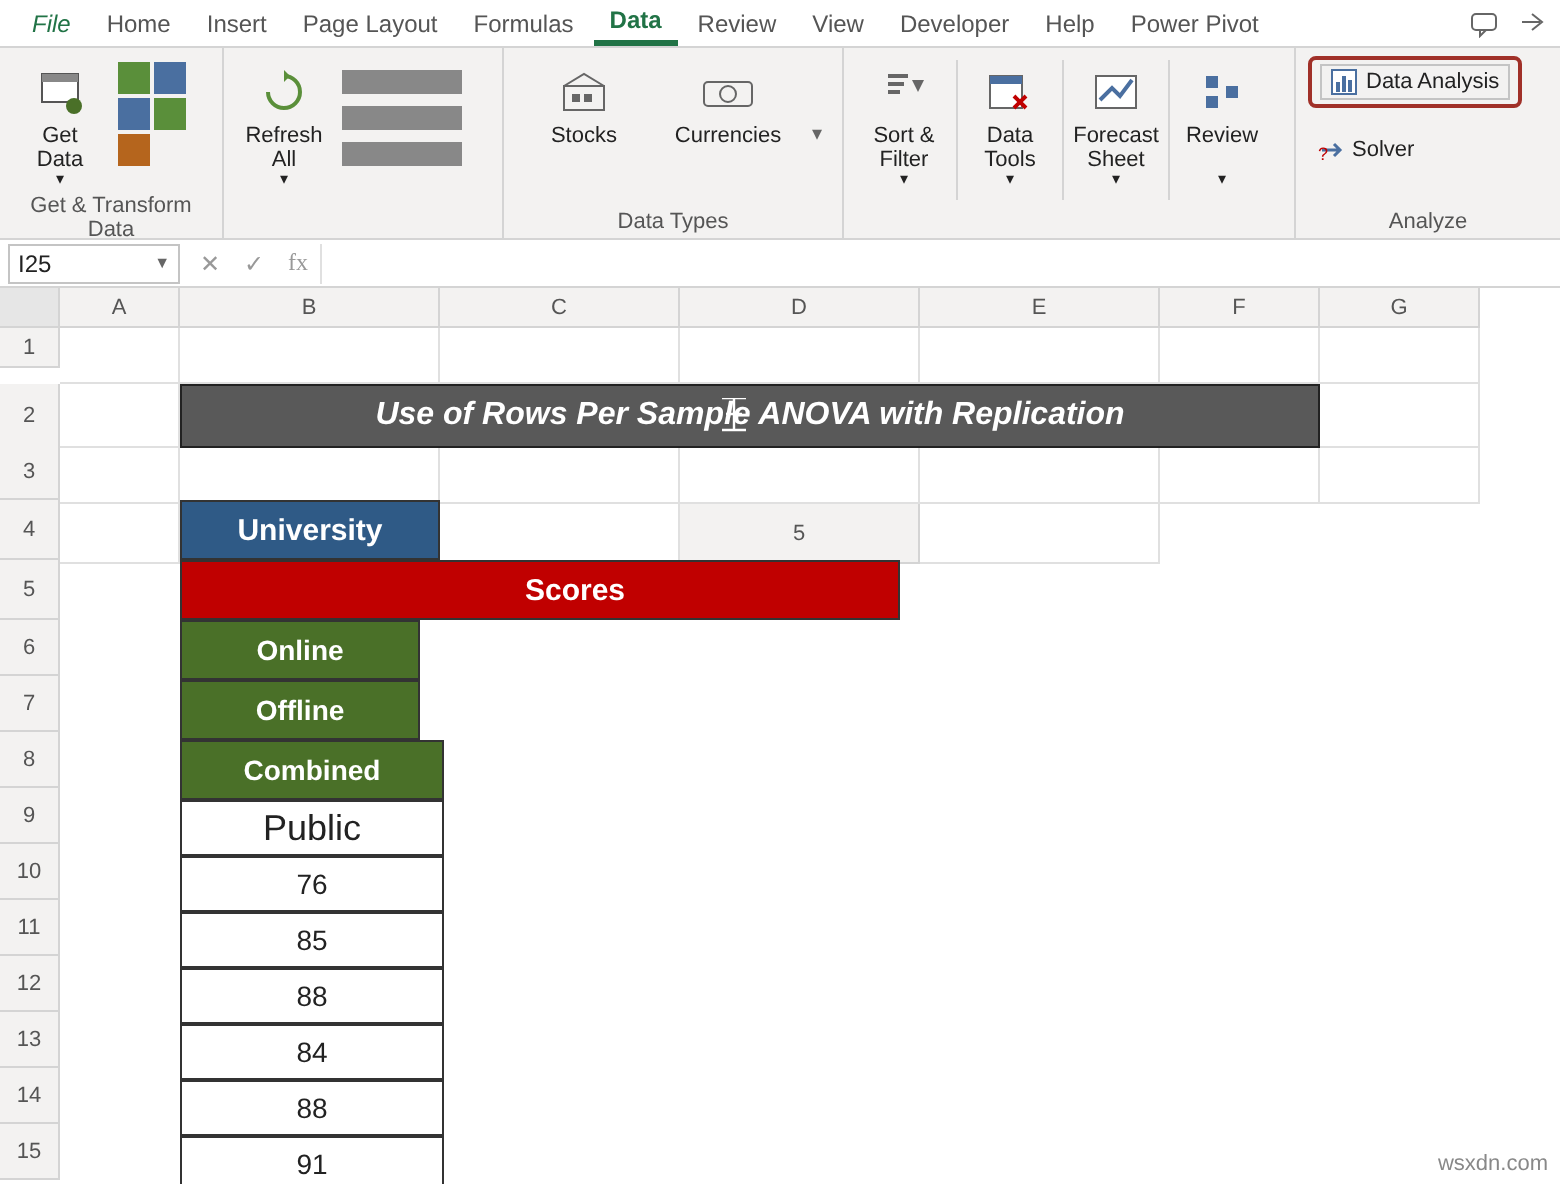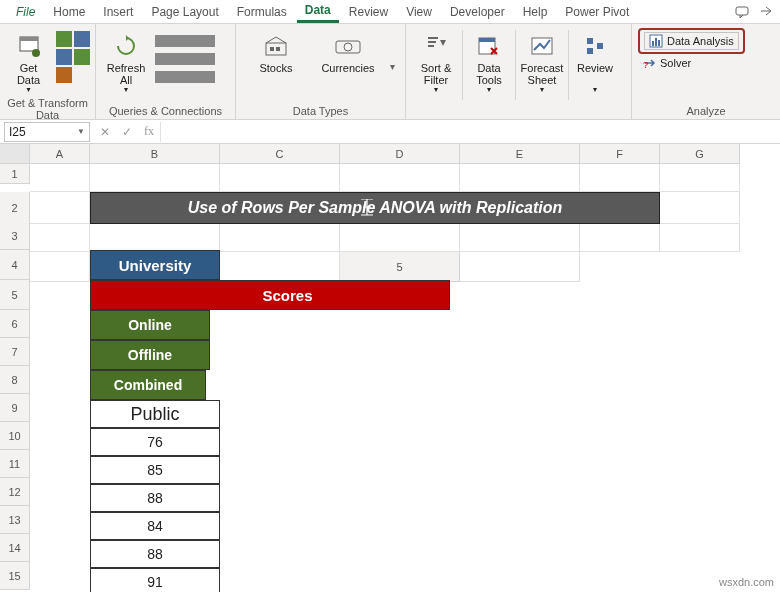--- a/index.html
+++ b/index.html
@@ -78,21 +78,21 @@
       </div>
     <div class="icon-btn" data-name="share-icon">
         <svg width="14" height="14" viewBox="0 0 14 14">
           <path d="M7 2 L12 6 L7 10 M2 6 H11" fill="none" stroke="#666"></path>
         </svg>
       </div>
   </div>
 </div>
 
 <div class="ribbon" data-name="ribbon">
-  <div class="rgroup" style="width:96px" data-name="group-get-transform">
+  <div class="rgroup" style="width:112px" data-name="group-get-transform">
     <div class="body">
       <div class="big-btn" data-name="get-data-button">
         <div class="ic" data-name="get-data-icon">
             <svg width="26" height="26">
               <rect x="4" y="4" width="18" height="14" fill="#fff" stroke="#555"></rect>
               <rect x="4" y="4" width="18" height="4" fill="#888"></rect>
               <circle cx="20" cy="20" r="4" fill="#4a7028"></circle>
             </svg>
           </div>
         <span style="white-space:pre-line">Get
@@ -122,21 +122,20 @@
         <span style="white-space:pre-line">Refresh
 All</span>
           <span style="font-size:8px">▾</span>
       </div>
       <div style="display:flex;flex-direction:column;gap:4px;padding-top:4px" data-name="queries-small-icons">
         <span class="small-ic" style="background:#888;width:60px;height:12px" data-name="queries-conn-icon"></span>
         <span class="small-ic" style="background:#888;width:60px;height:12px" data-name="properties-icon"></span>
         <span class="small-ic" style="background:#888;width:60px;height:12px" data-name="edit-links-icon"></span>
       </div>
     </div>
-    <div class="label" data-name="group-label-queries">Queries &amp; Connections</div>
   </div>
 
   <div class="rgroup" style="width:170px" data-name="group-data-types">
     <div class="body" style="justify-content:center;gap:12px">
       <div class="big-btn" style="width:60px" data-name="stocks-button">
         <div class="ic" data-name="stocks-icon">
             <svg width="28" height="22">
               <rect x="4" y="8" width="20" height="12" fill="none" stroke="#666"></rect>
               <path d="M4 8 L14 2 L24 8" fill="none" stroke="#666"></path>
               <rect x="8" y="12" width="4" height="4" fill="#666"></rect>
@@ -208,21 +207,21 @@
           </div>
         <span>Review</span>
           <br>
           <span style="font-size:8px">▾</span>
       </div>
     </div>
     <div class="label" data-name="group-label-sort-tools">&nbsp;</div>
   </div>
 
   <div class="rgroup" style="flex:1;border-right:none" data-name="group-analyze">
-    <div class="body" style="flex-direction:column;gap:2px;padding-top:2px">
+    <div class="body" style="flex-direction:column;gap:14px;padding-top:2px">
       <div class="analyze-box" data-name="data-analysis-highlight">
         <div class="analyze-item" data-name="data-analysis-button">
           <svg width="14" height="14" data-name="data-analysis-icon">
               <rect x="1" y="1" width="12" height="12" fill="#fff" stroke="#4a6fa0"></rect>
               <rect x="3" y="7" width="2" height="5" fill="#4a6fa0"></rect>
               <rect x="6" y="4" width="2" height="8" fill="#4a6fa0"></rect>
               <rect x="9" y="6" width="2" height="6" fill="#4a6fa0"></rect>
             </svg>
           <span>Data Analysis</span>
         </div>
@@ -299,21 +298,21 @@
 
 </div>
 
 <div style="position:absolute;left:90px;top:280px" data-name="data-table">
   <table style="border-collapse:collapse">
     <tbody>
         <tr>
       <td class="cell tcell" style="width:130px;height:30px;border-top:none"></td>
       <td class="cell sub-hdr" style="width:120px;height:30px" data-name="sub-online">Online</td>
       <td class="cell sub-hdr" style="width:120px;height:30px" data-name="sub-offline">Offline</td>
-      <td class="cell sub-hdr" style="width:116px;height:30px" data-name="sub-combined">Combined</td>
+      <td class="cell sub-hdr" style="width:132px;height:30px" data-name="sub-combined">Combined</td>
     </tr>
     <tr>
           <td rowspan="5" class="cell tcell rowlabel" data-name="group-public">Public</td>
       <td class="cell tcell" data-name="data-cell">76</td>
           <td class="cell tcell" data-name="data-cell">85</td>
           <td class="cell tcell" data-name="data-cell">88</td>
         </tr>
     <tr>
           <td class="cell tcell" data-name="data-cell">84</td>
           <td class="cell tcell" data-name="data-cell">88</td>

